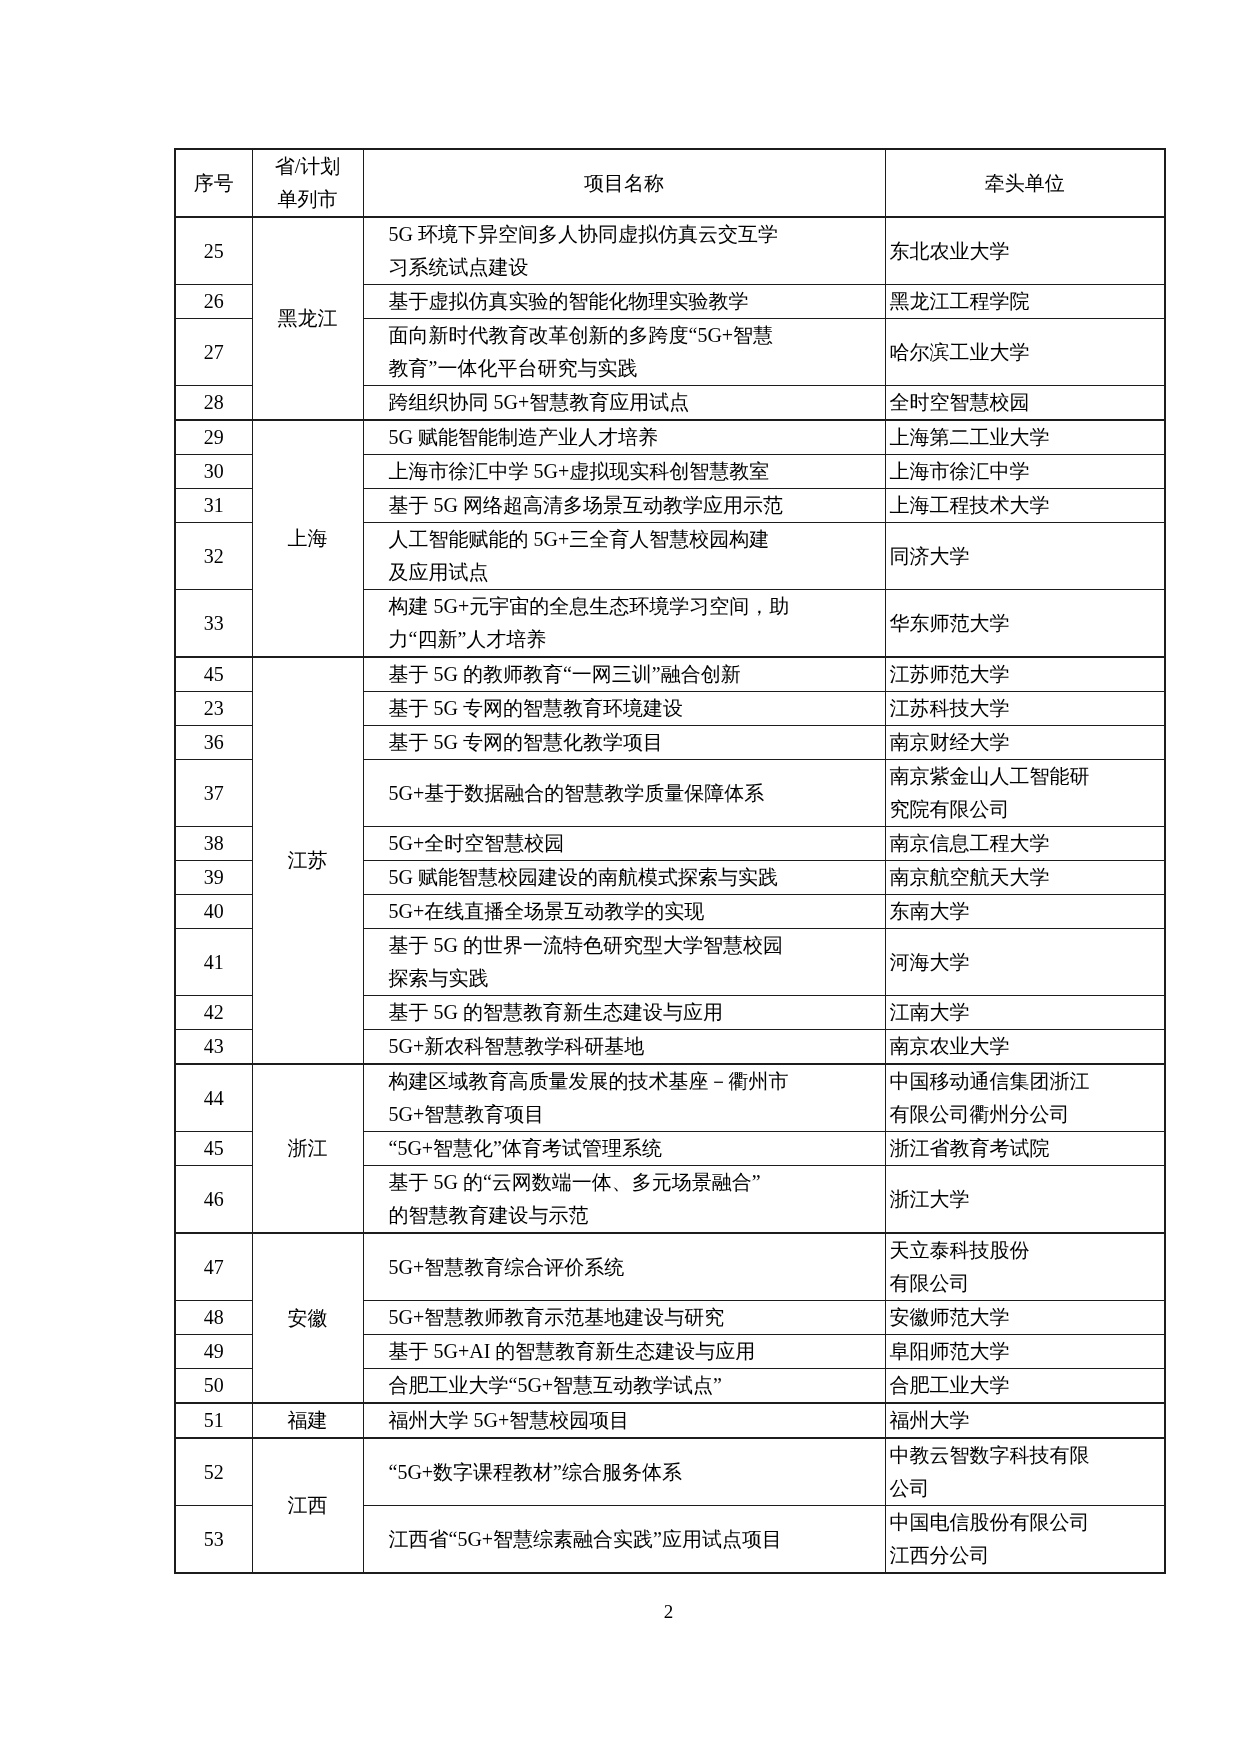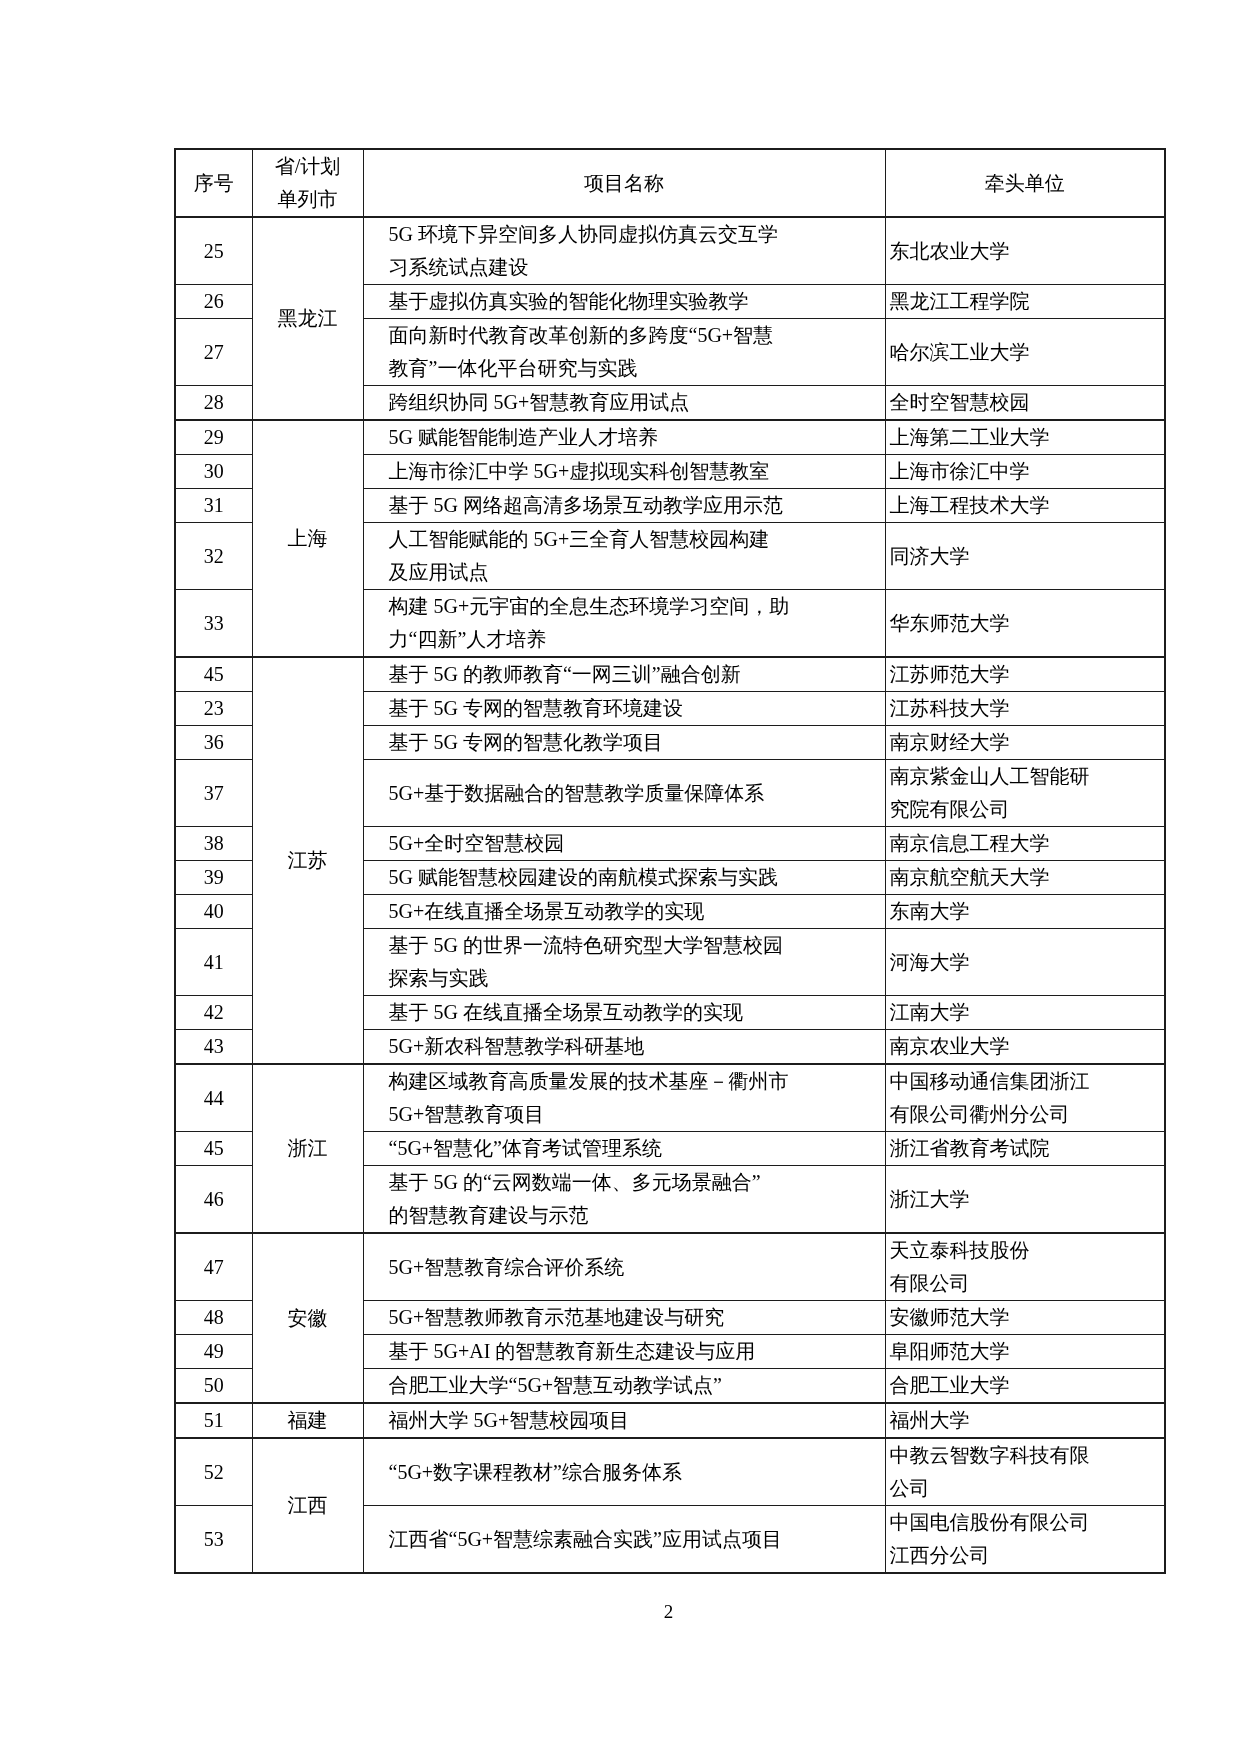--- a/index.html
+++ b/index.html
@@ -181,21 +181,21 @@
           <td class="unit">东南大学</td>
         </tr>
         <tr>
           <td class="no">41</td>
           <td class="project">基于 5G 的世界一流特色研究型大学智慧校园
 探索与实践</td>
           <td class="unit">河海大学</td>
         </tr>
         <tr>
           <td class="no">42</td>
-          <td class="project">基于 5G 在线直播全场景互动教学的实现</td>
+          <td class="project">基于 5G 的智慧教育新生态建设与应用</td>
           <td class="unit">江南大学</td>
         </tr>
         <tr>
           <td class="no">43</td>
           <td class="project">5G+新农科智慧教学科研基地</td>
           <td class="unit">南京农业大学</td>
         </tr>
         <tr class="group-start">
           <td class="no">44</td>
           <td class="province" rowspan="3">浙江</td>

